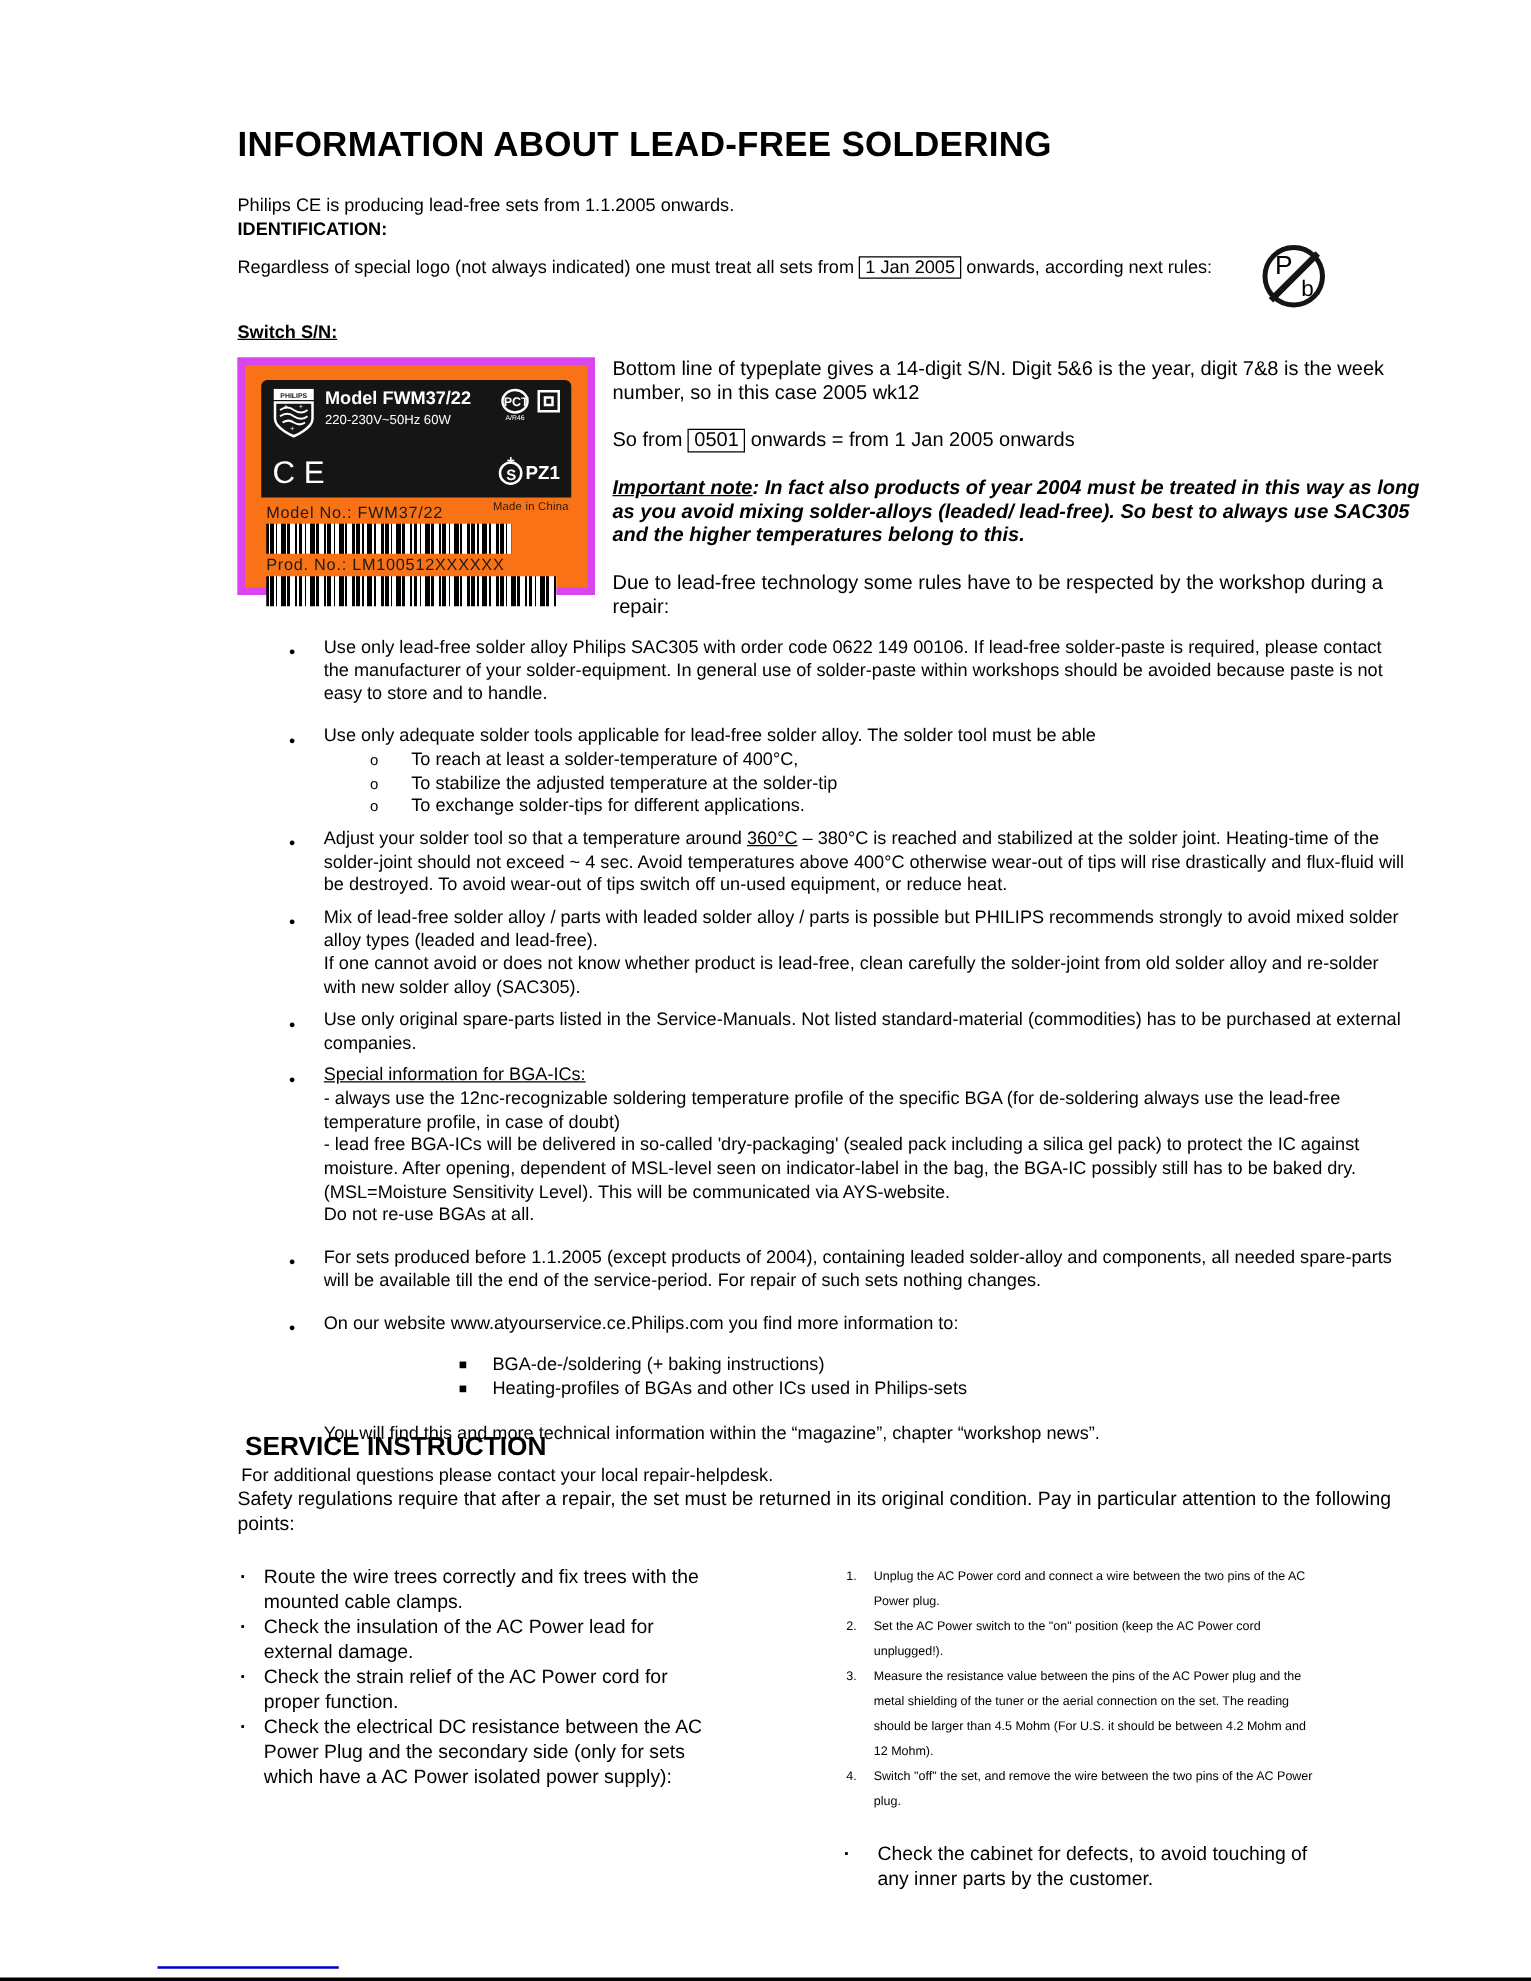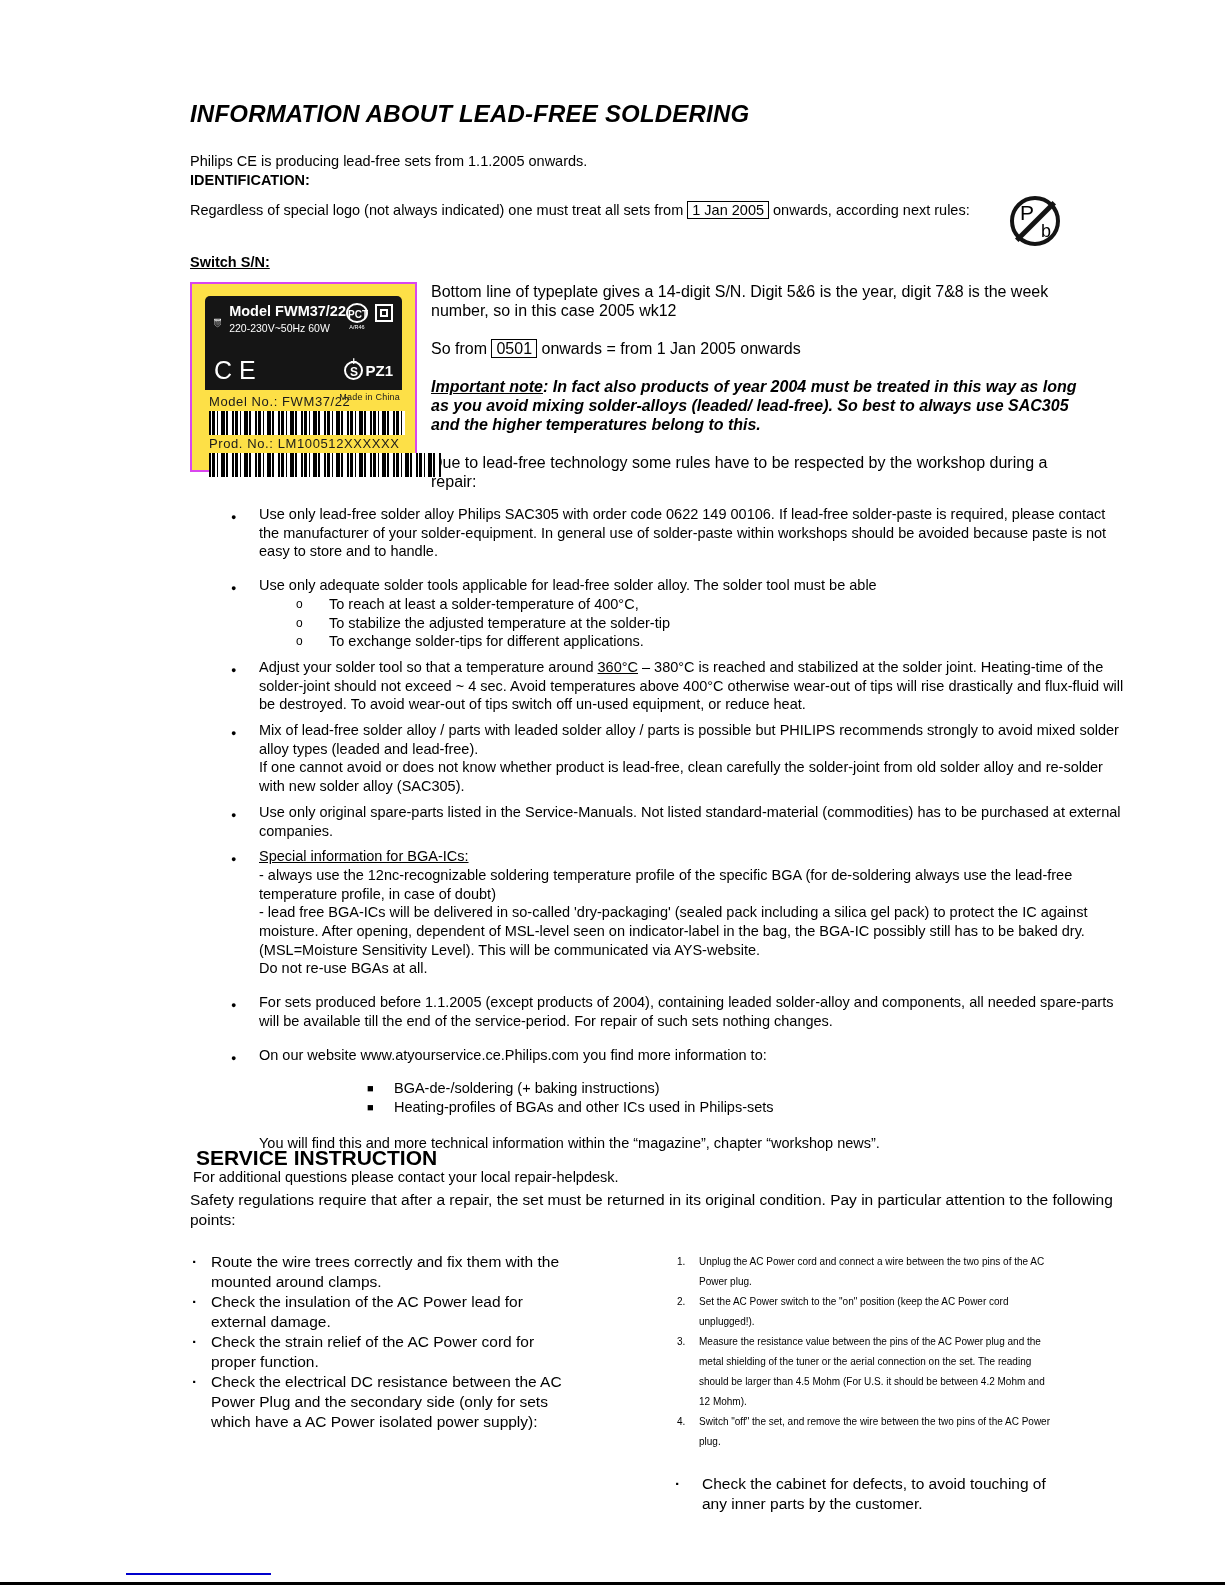--- a/index.html
+++ b/index.html
@@ -3,41 +3,41 @@
 <meta charset="utf-8">
 <style>
   html,body { margin:0; padding:0; background:#fff; }
   .page {
     position:relative; width:1225px; height:1585px; background:#ffffff;
     font-family:"Liberation Sans", sans-serif; color:#000; overflow:hidden;
   }
   .section-top { position:absolute; left:190px; top:100px; width:950px; }
   .section-service { position:absolute; left:190px; top:1146px; width:950px; }
 
-  h1.doc-title { font-size:24px; font-weight:bold; margin:0 0 24px 0; letter-spacing:0.2px;font-style:italic; }
+  h1.doc-title { font-size:28px; font-weight:bold; margin:0 0 24px 0; letter-spacing:0.2px; }
   .body-text { font-size:14.5px; line-height:19px; margin:0; }
   .bold { font-weight:bold; }
   .u { text-decoration:underline; }
   .bi { font-weight:bold; font-style:italic; }
   .boxed { border:1px solid #000; padding:0 4px; }
   .regardless { margin-top:11px; }
   .example-head { margin-top:34px; font-size:14.5px; font-weight:bold; text-decoration:underline; }
 
   
   .pb-icon { position:absolute; left:1010px; top:196px; width:42px; height:42px;
     border:4px solid #141414; border-radius:50%; }
   .pb-icon::before { content:""; position:absolute; left:19px; top:-5px; width:5px; height:53px;
     background:#141414; transform:rotate(45deg); }
   .pb-p { position:absolute; left:6px; top:1px; font-size:21px; }
   .pb-b { position:absolute; right:5px; bottom:0px; font-size:18px; }
 
   
   .tp-row { display:flex; margin-top:12px; }
-  .tp-box { flex:none; width:227px; height:190px; border:2px solid #d946ef; box-sizing:border-box;
-    padding:12px 13px; background:#fde047; }
+  .tp-box { flex:none; width:286px; height:190px; border:6px solid #d946ef; box-sizing:border-box;
+    padding:12px 13px; background:#f97316; }
   .tp-black { background:#151515; border-radius:5px 5px 0 0; height:94px; box-sizing:border-box;
     color:#fff; padding:7px 9px 4px 9px; position:relative; }
   .tp-toprow { display:flex; align-items:flex-start; }
   .tp-modelcol { margin-left:8px; }
   .tp-model { font-size:14.5px; font-weight:bold; white-space:nowrap; }
   .tp-power { font-size:10.5px; margin-top:3px; white-space:nowrap; }
   .tp-certs { margin-left:auto; display:flex; gap:7px; align-items:flex-start; }
   .pct { text-align:center; }
   .pct-circ { display:block; width:22px; height:20px; border:2px solid #fff; border-radius:50%;
     font-size:10px; font-weight:bold; line-height:19px; text-align:center; box-sizing:border-box; }
@@ -212,21 +212,21 @@
     <p class="body-text closing-2">For additional questions please contact your local repair-helpdesk.</p>
   </div>
 
   <div class="section-service">
     <h2 class="svc-title">SERVICE INSTRUCTION</h2>
     <p class="svc-intro">Safety regulations require that after a repair, the set must be returned in its original condition. Pay in particular attention to the following points:</p>
 
     <div class="svc-cols">
       <div class="svc-left">
         <ul class="dots">
-          <li>Route the wire trees correctly and fix them with the mounted around clamps.</li>
+          <li>Route the wire trees correctly and fix trees with the mounted cable clamps.</li>
           <li>Check the insulation of the AC Power lead for external damage.</li>
           <li>Check the strain relief of the AC Power cord for proper function.</li>
           <li>Check the electrical DC resistance between the AC Power Plug and the secondary side (only for sets which have a AC Power isolated power supply):</li>
         </ul>
       </div>
       <div class="svc-right">
         <ol class="steps">
           <li>Unplug the AC Power cord and connect a wire between the two pins of the AC Power plug.</li>
           <li>Set the AC Power switch to the "on" position (keep the AC Power cord unplugged!).</li>
           <li>Measure the resistance value between the pins of the AC Power plug and the metal shielding of the tuner or the aerial connection on the set. The reading should be larger than 4.5 Mohm (For U.S. it should be between 4.2 Mohm and 12 Mohm).</li>

